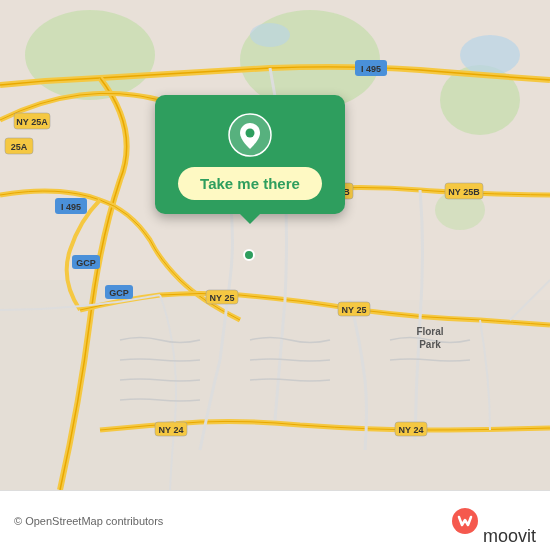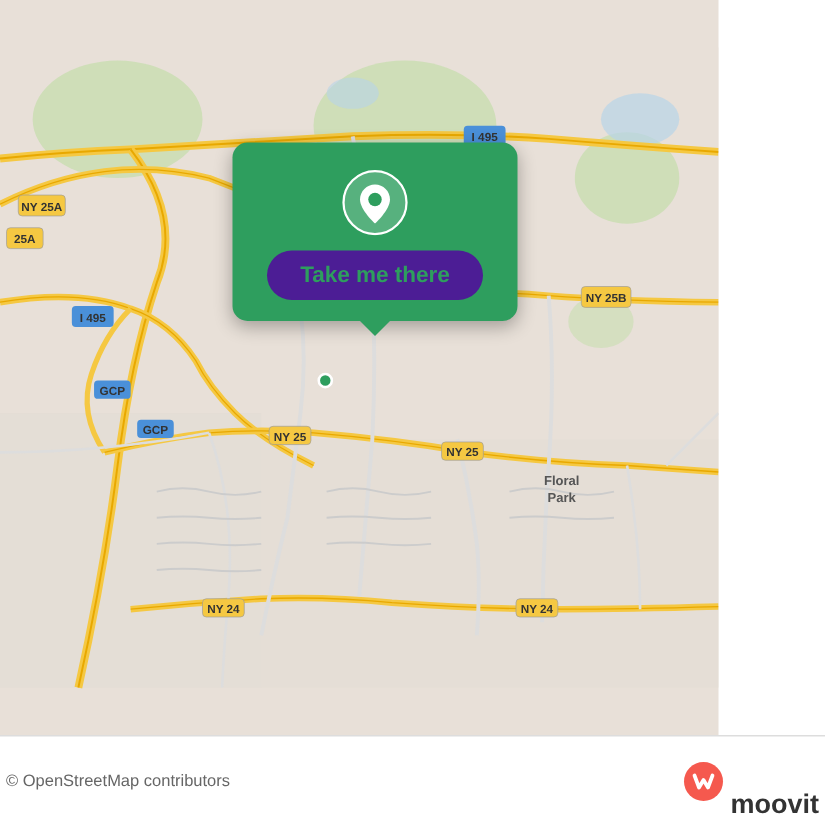--- a/index.html
+++ b/index.html
@@ -6,21 +6,21 @@
     body {
       width: 550px;
       height: 550px;
       overflow: hidden;
       font-family: Arial, sans-serif;
       position: relative;
     }
 
     
     #map-container {
-      width: 479px;
+      width: 550px;
       height: 490px;
       position: relative;
       background-color: #e8e0d8;
       overflow: hidden;
     }
 
     
     .map-svg {
       position: absolute;
       top: 0; left: 0;
@@ -54,39 +54,39 @@
       border-top: 10px solid #2e9e5e;
     }
 
     .location-icon {
       width: 44px;
       height: 44px;
       margin-bottom: 10px;
     }
 
     .take-me-there-btn {
-      background: #4c1d95;
+      background: #fef9c3;
       color: #2e9e5e;
       border: none;
       border-radius: 20px;
       padding: 8px 22px;
       font-size: 15px;
       font-weight: 600;
       cursor: pointer;
       white-space: nowrap;
     }
 
     
     #bottom-bar {
       width: 550px;
       height: 60px;
       background: white;
       display: flex;
       align-items: center;
-      padding: 0 4px;
+      padding: 0 14px;
       border-top: 1px solid #ddd;
       justify-content: space-between;
     }
 
     .bottom-left {
       display: flex;
       flex-direction: column;
       gap: 2px;
     }
 
@@ -102,21 +102,21 @@
     }
 
     .moovit-logo {
       display: flex;
       align-items: center;
       gap: 4px;
     }
 
     .moovit-text {
       font-size: 18px;
-      font-weight: 700;
+      font-weight: 400;
       color: #333;
       margin-top: 32px;
     }
 
     .moovit-icon {
       width: 28px;
       height: 28px;
     }
 
     

